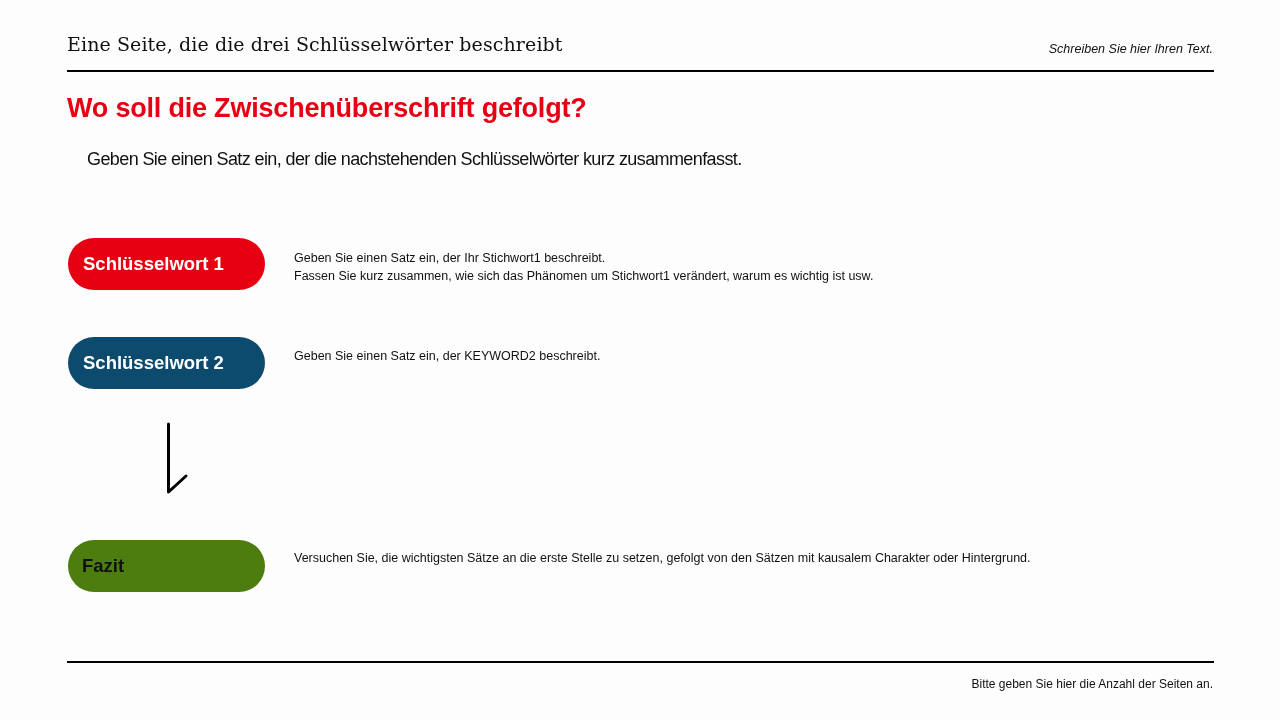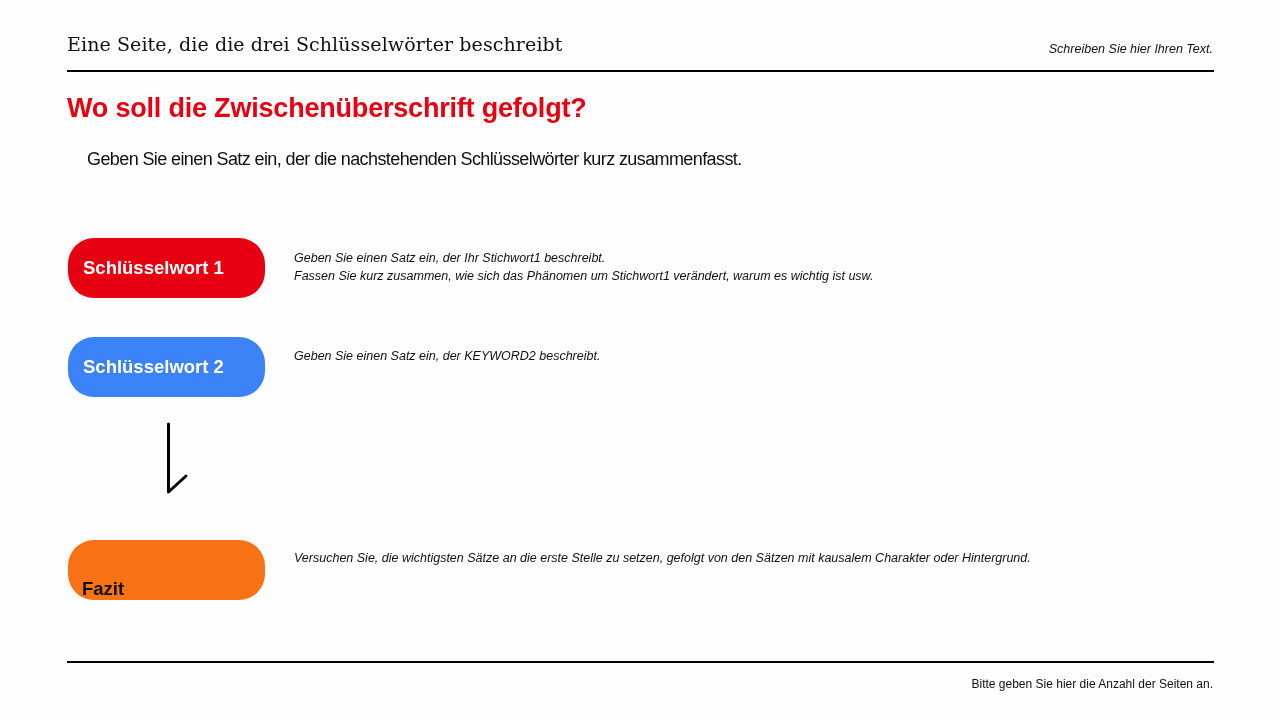--- a/index.html
+++ b/index.html
@@ -59,45 +59,45 @@
     top: 149px;
     font-size: 18px;
     color: #111;
     letter-spacing: -0.6px;
     white-space: nowrap;
   }
   .pill {
     position: absolute;
     left: 68px;
     width: 197px;
-    height: 60px;
+    height: 52px;
     border-radius: 26px;
     box-sizing: border-box;
     padding-left: 15px;
     display: flex;
     align-items: center;
     font-size: 18.5px;
     font-weight: bold;
     white-space: nowrap;
   }
   .pill.k1 { top: 238px; background: #e60012; color: #fff; }
-  .pill.k2 { top: 337px; background: #3b82f6; color: #fff; text-align: right; }
-  .pill.fazit { top: 540px; background: #f97316; color: #111; padding-left: 14px; align-items: flex-end; }
+  .pill.k2 { top: 337px; background: #0c4a6e; color: #fff; text-align: right; }
+  .pill.fazit { top: 540px; background: #4d7c0f; color: #111; padding-left: 14px; }
   .desc {
     position: absolute;
     left: 294px;
     font-size: 12.5px;
     line-height: 18px;
     color: #111;
     white-space: nowrap;
   }
   .desc.d1 { top: 249px; }
   .desc.d2 { top: 347px; }
   .desc.d3 { top: 549px; }
-  .desc div { display: block; font-style: italic; }
+  .desc div { display: block; }
   .arrow {
     position: absolute;
     left: 160px;
     top: 420px;
     width: 34px;
     height: 80px;
   }
   .footer-note {
     position: absolute;
     right: 67px;

